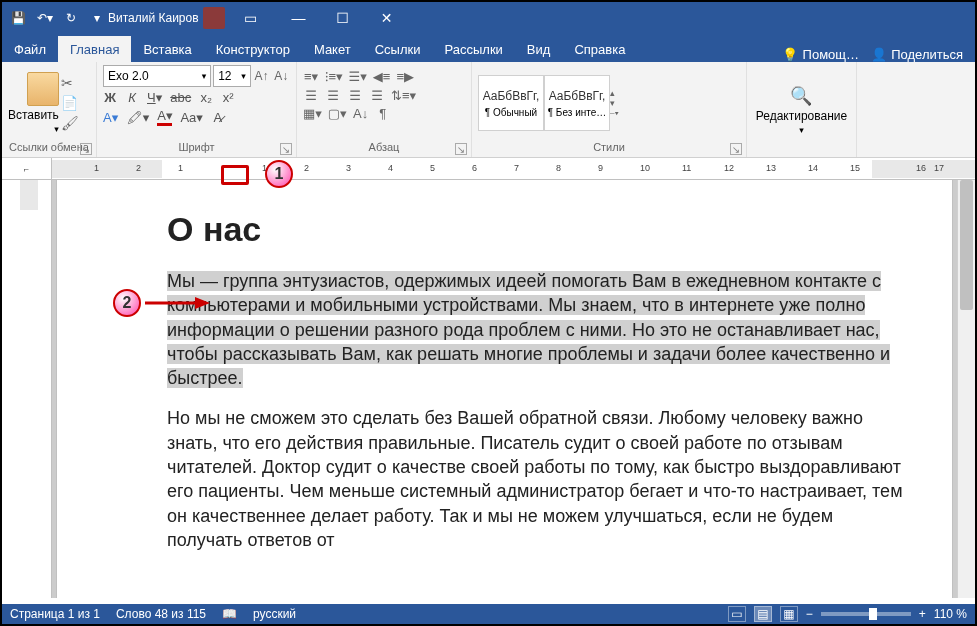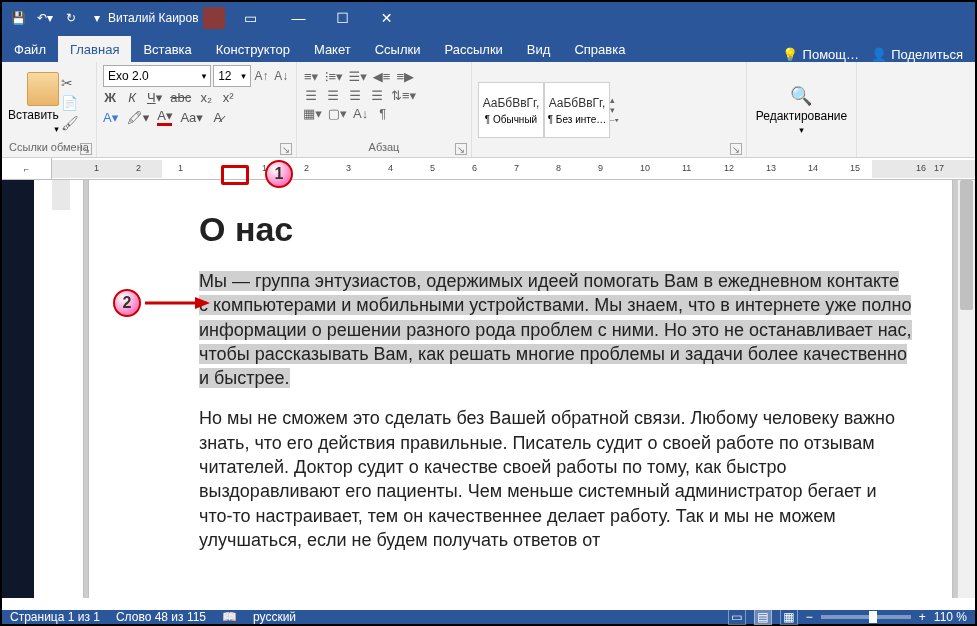--- a/index.html
+++ b/index.html
@@ -47,32 +47,32 @@
 .style-item .prev{font-size:12px;color:#333;}
 .style-item.big .prev{font-size:18px;font-family:serif;}
 .style-more{width:16px;display:flex;flex-direction:column;font-size:9px;color:#666;}
 .edit-grp{width:110px;}
 .edit-body{flex:1;display:flex;flex-direction:column;align-items:center;justify-content:center;gap:2px;font-size:12px;}
 .edit-icon{font-size:18px;color:#555;}
 .ruler-h{height:22px;background:#fff;border-bottom:1px solid #c0c0c0;display:flex;align-items:center;position:relative;font-size:9px;color:#444;}
 .ruler-corner{width:50px;height:22px;border-right:1px solid #c0c0c0;display:flex;align-items:center;justify-content:center;}
 .ruler-scale{flex:1;position:relative;height:18px;background:linear-gradient(90deg,#e8e8e8 0,#e8e8e8 110px,#fff 110px,#fff 820px,#e8e8e8 820px);}
 .ruler-num{position:absolute;top:3px;font-size:9px;}
-.doc-area{position:absolute;top:178px;left:0;right:0;bottom:26px;display:flex;background:#0f172a;overflow:hidden;padding-left:32px;}
+.doc-area{position:absolute;top:178px;left:0;right:0;bottom:26px;display:flex;background:#fdba74;overflow:hidden;}
 .ruler-v{width:50px;background:#fff;border-right:1px solid #c0c0c0;position:relative;}
 .rv-gray{position:absolute;top:0;left:18px;width:18px;height:30px;background:#e8e8e8;}
 .page-wrap{flex:1;background:#ccc;padding:0 4px;overflow:hidden;}
 .page{background:#fff;min-height:100%;padding:30px 40px 20px 110px;border-left:1px solid #c0c0c0;border-right:1px solid #c0c0c0;}
 .heading{font-size:34px;font-weight:600;color:#222;margin-bottom:20px;font-family:Arial,sans-serif;}
 .para{font-size:18px;line-height:1.35;color:#222;margin-bottom:16px;font-family:Arial,sans-serif;}
 .para.sel{background:#d0d0d0;display:inline;}
 .para-wrap{margin-bottom:16px;}
 .scrollbar-v{width:18px;background:#f0f0f0;border-left:1px solid #d0d0d0;position:relative;}
 .sb-thumb{position:absolute;top:0;left:2px;right:2px;height:130px;background:#c0c0c0;border-radius:2px;}
-.statusbar{position:absolute;bottom:0;left:0;right:0;height:14px;background:#2b579a;color:#fff;font-size:12px;display:flex;align-items:center;padding:0 8px;gap:16px;}
+.statusbar{position:absolute;bottom:0;left:0;right:0;height:20px;background:#2b579a;color:#fff;font-size:12px;display:flex;align-items:center;padding:0 8px;gap:16px;}
 .sb-right{margin-left:auto;display:flex;align-items:center;gap:8px;}
 .sb-icon{width:18px;height:16px;display:flex;align-items:center;justify-content:center;border:1px solid rgba(255,255,255,.4);}
 .sb-icon.active{background:rgba(255,255,255,.3);}
 .zoom-slider{width:90px;height:4px;background:rgba(255,255,255,.4);position:relative;}
 .zoom-thumb{position:absolute;top:-4px;left:48px;width:8px;height:12px;background:#fff;}
 .callout{position:absolute;width:28px;height:28px;border-radius:50%;border:2px solid #c00;background:radial-gradient(circle at 35% 30%,#fff,#f4a);display:flex;align-items:center;justify-content:center;font-weight:bold;font-size:16px;color:#333;z-index:50;}
 .callout-rect{position:absolute;border:3px solid #c00;border-radius:2px;z-index:49;}
 .arrow{position:absolute;z-index:49;}
 </style>
 </head>
@@ -156,20 +156,21 @@
         <span>x²</span>
       </div>
       <div class="font-row2">
         <span style="color:#3a7bd5;">A▾</span>
         <span>🖍▾</span>
         <span style="border-bottom:3px solid #c00;">A▾</span>
         <span>Aa▾</span>
         <span>A̷</span>
       </div>
     </div>
+    <div class="group-label">Шрифт</div>
     <div class="group-dlg">↘</div>
   </div>
 
   <div class="group para-grp">
     <div class="para-body">
       <div class="para-row">
         <span>≡▾</span>
         <span>⁝≡▾</span>
         <span>☰▾</span>
         <span>◀≡</span>
@@ -204,20 +205,21 @@
           <div class="prev">АаБбВвГг,</div>
           <div>¶ Без инте…</div>
         </div>
       </div>
       <div class="style-more">
         <span>▴</span>
         <span>▾</span>
         <span>⎯▾</span>
       </div>
     </div>
+    <div class="group-label">Стили</div>
     <div class="group-dlg">↘</div>
   </div>
 
   <div class="group edit-grp">
     <div class="edit-body">
       <span class="edit-icon">🔍</span>
       <span>Редактирование</span>
       <span style="font-size:9px;">▾</span>
     </div>
   </div>

